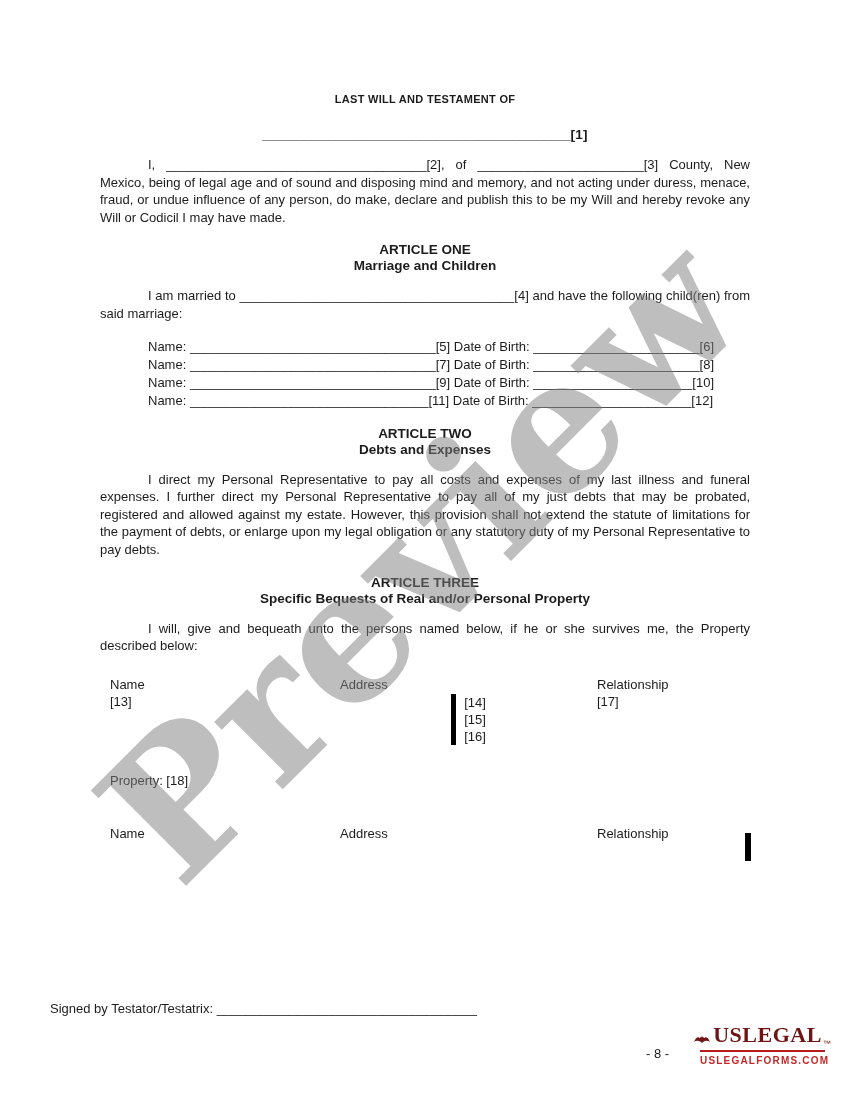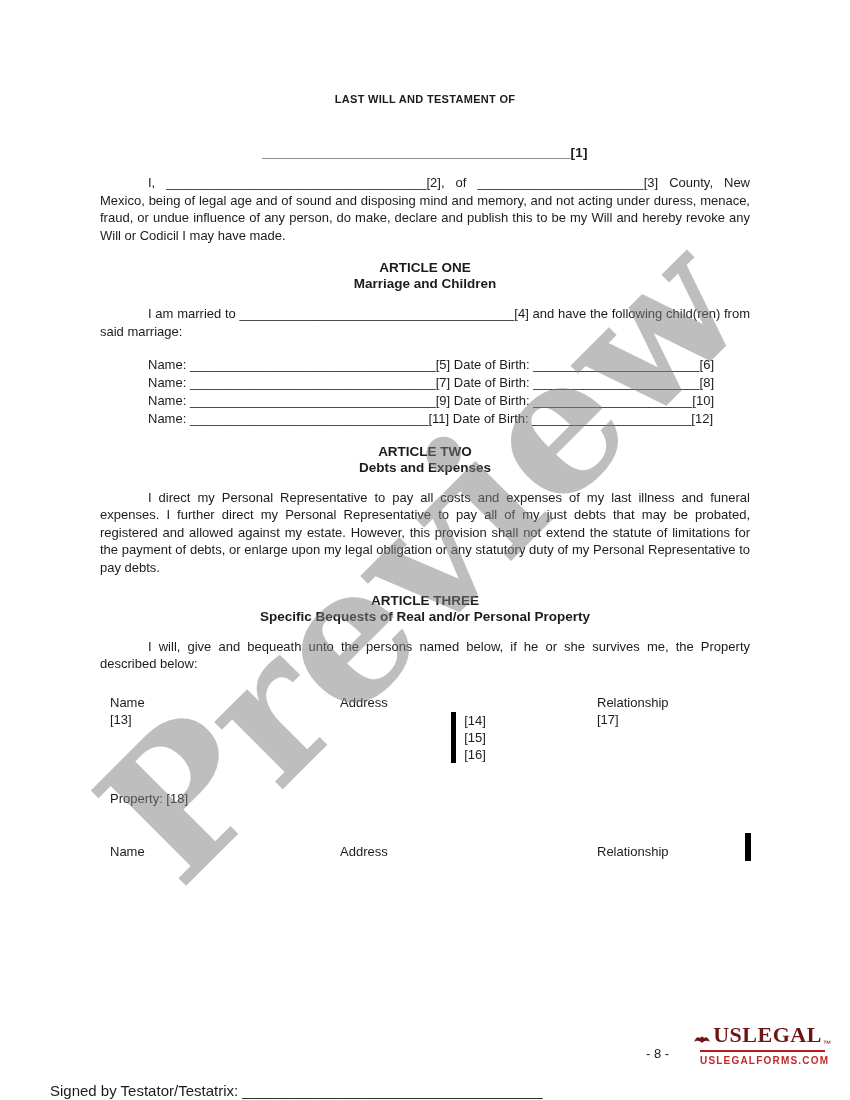--- a/index.html
+++ b/index.html
@@ -8,21 +8,21 @@
     width:850px; height:1100px;
     background:#ffffff;
     font-family:"Liberation Sans", sans-serif;
     font-size:13px;
     color:#1c1c1c;
     overflow:hidden;
   }
   .content { position:absolute; left:100px; top:0; width:650px; }
 
   .doc-title { margin:93px 0 0 0; text-align:center; font-size:11px; font-weight:bold; letter-spacing:0.3px; }
-  .title-blank { margin-top:40px; text-align:center; font-weight:bold; font-size:13.5px; letter-spacing:0.2px; }
+  .title-blank { margin-top:22px; text-align:center; font-weight:bold; font-size:13.5px; letter-spacing:0.2px; }
   .intro-heading { margin-top:22px; margin-left:48px; font-weight:bold; font-size:13.5px; }
 
   p.body { margin:14px 0 0 0; text-align:justify; line-height:17.6px; }
   .first-indent { text-indent:48px; }
 
   .article-heading { margin-top:16px; text-align:center; font-weight:bold; font-size:13.5px; }
   .article-subheading { margin-top:1px; text-align:center; font-weight:bold; font-size:13.5px; }
 
   .child-rows { margin-top:15px; margin-left:48px; line-height:18px; }
   .child-row { white-space:nowrap; }
@@ -54,21 +54,21 @@
     transform:translate(-50%,-50%) rotate(-45deg);
     font-family:"DejaVu Serif", serif;
     font-weight:bold;
     font-size:185px;
     color:rgba(125,125,125,0.5);
     white-space:nowrap;
     z-index:6;
     pointer-events:none;
   }
 
-  .signed-line { position:absolute; left:50px; top:1082px; font-size:15px; }
+  .signed-line { position:absolute; left:50px; top:1001px; font-size:13px; }
   .page-number { position:absolute; left:646px; top:1046px; font-size:13px; }
 
   .logo { position:absolute; left:700px; top:1022px; width:125px; text-align:center; }
   .logo-row { display:flex; align-items:flex-end; justify-content:center; border-bottom:2px solid #b71c1c; padding-bottom:2px; }
   .logo-brand {
     font-family:"Liberation Serif", serif;
     font-weight:bold; font-size:22px; letter-spacing:0.5px;
     color:#6e1414;
   }
   .logo-tm { font-size:8px; color:#6e1414; vertical-align:top; margin-left:1px; }

